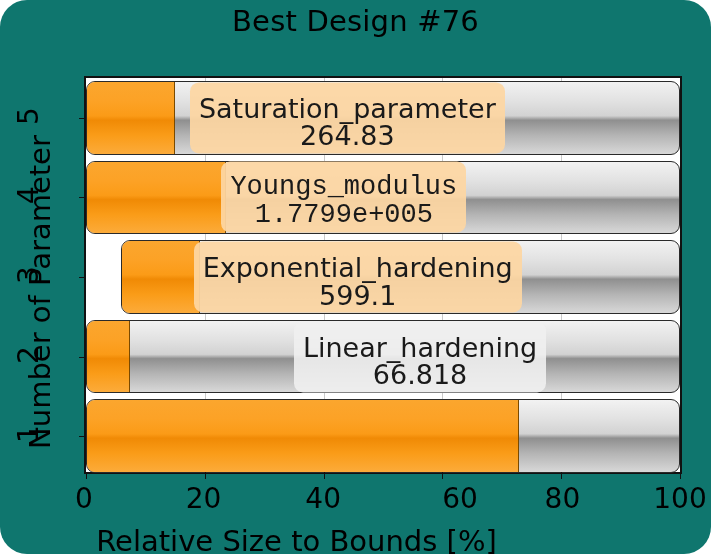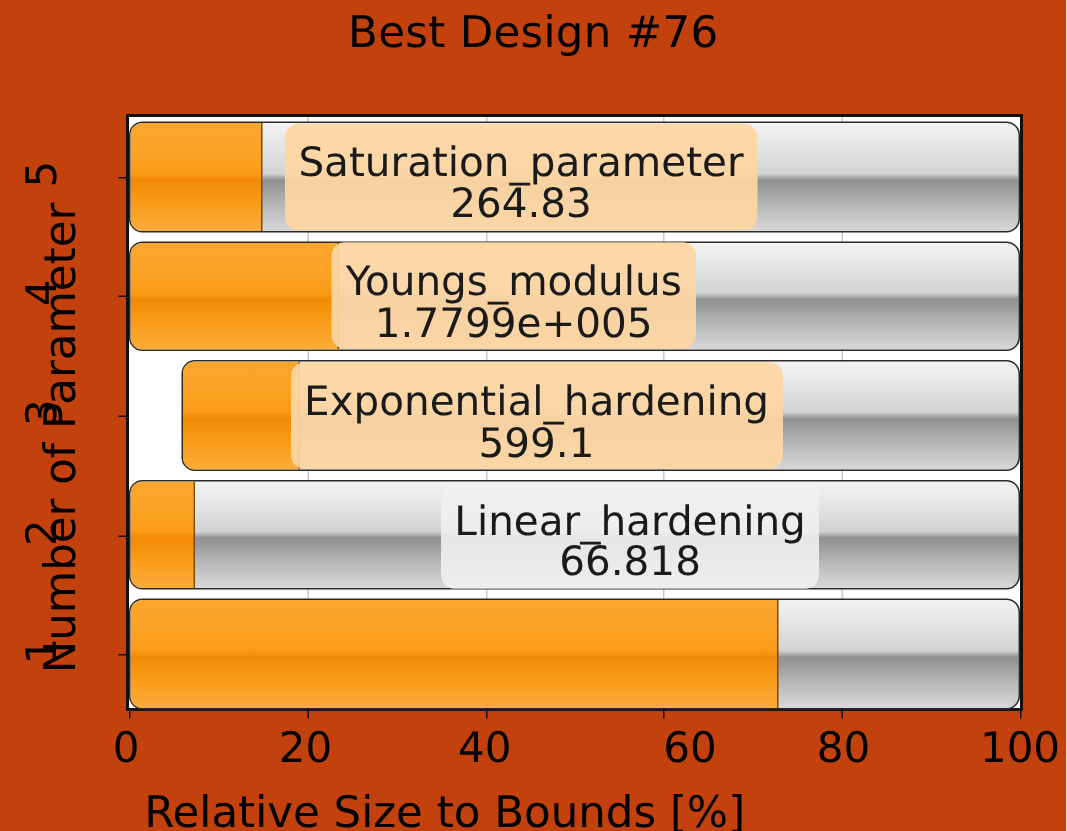--- a/index.html
+++ b/index.html
@@ -3,21 +3,21 @@
 <meta charset="utf-8">
 <style>
   html,body{margin:0;padding:0;}
   body{
     width:711px;height:554px;
     background:#ffffff;
     font-family:"DejaVu Sans", sans-serif;
     overflow:hidden;
     position:relative;
   }
-  #figure{position:absolute;inset:0;background:#c2410c;}
+  #figure{position:absolute;inset:0;background:#0f766e;border-radius:27px;}
 
   
   #chart-title{
     position:absolute;left:0;top:4px;width:711px;
     text-align:center;
     font-size:29px;color:#000;
     letter-spacing:.2px;
   }
 
   
@@ -113,21 +113,21 @@
     <div class="row" style="top:0px;height:79.6px;">
       <div class="bar-track">
         <div class="bar-fill" style="width:14.9%"></div>
       </div>
       <div class="bar-label lbl-orange" style="left:17.5%">
         <span class="lname">Saturation_parameter</span>
         <span class="lval">264.83</span>
       </div>
     </div>
 
-    <div class="row" style="top:79.6px;height:79.6px;">
+    <div class="row" style="top:79.6px;height:79.6px;font-family:Liberation Mono, monospace;">
       <div class="bar-track">
         <div class="bar-fill" style="width:23.5%"></div>
       </div>
       <div class="bar-label lbl-orange" style="left:22.8%">
         <span class="lname">Youngs_modulus</span>
         <span class="lval">1.7799e+005</span>
       </div>
     </div>
 
     <div class="row" style="top:159.2px;height:79.6px;margin-left:35px;">

